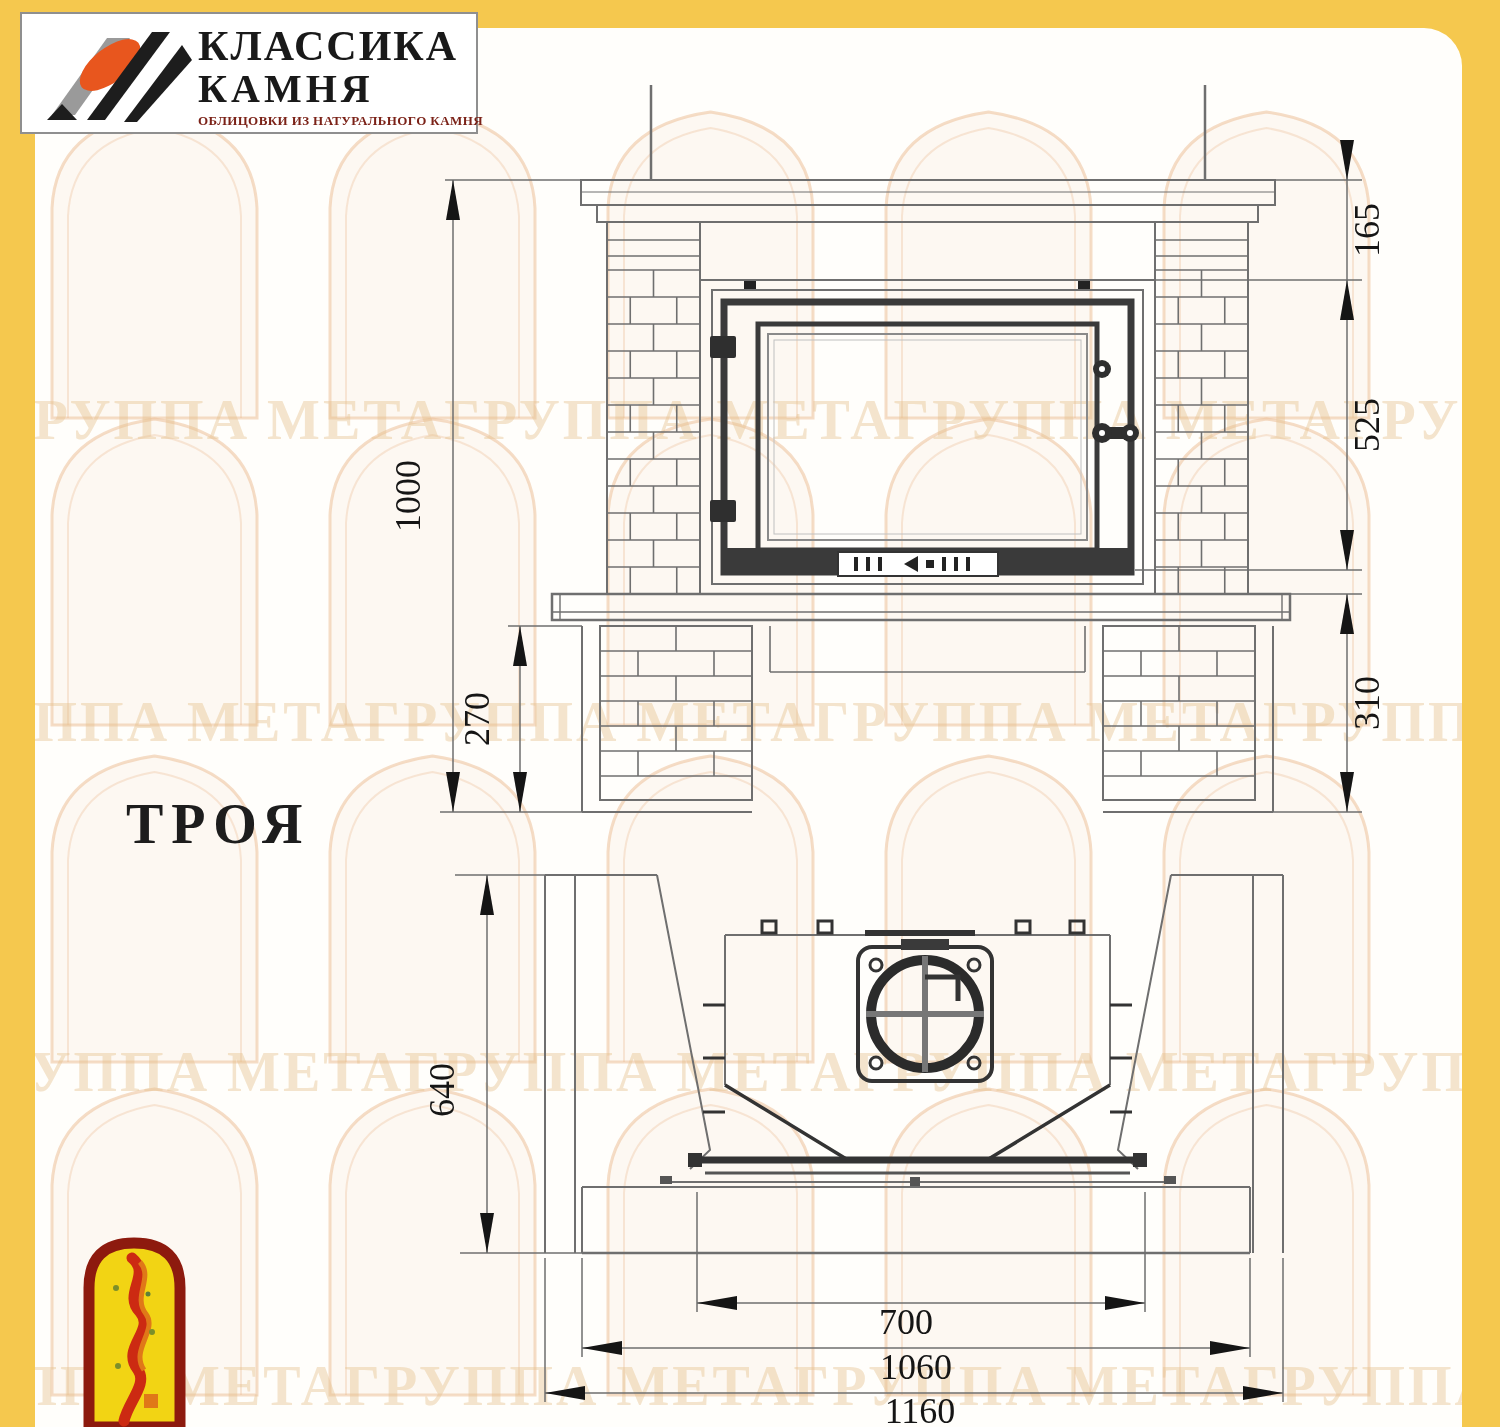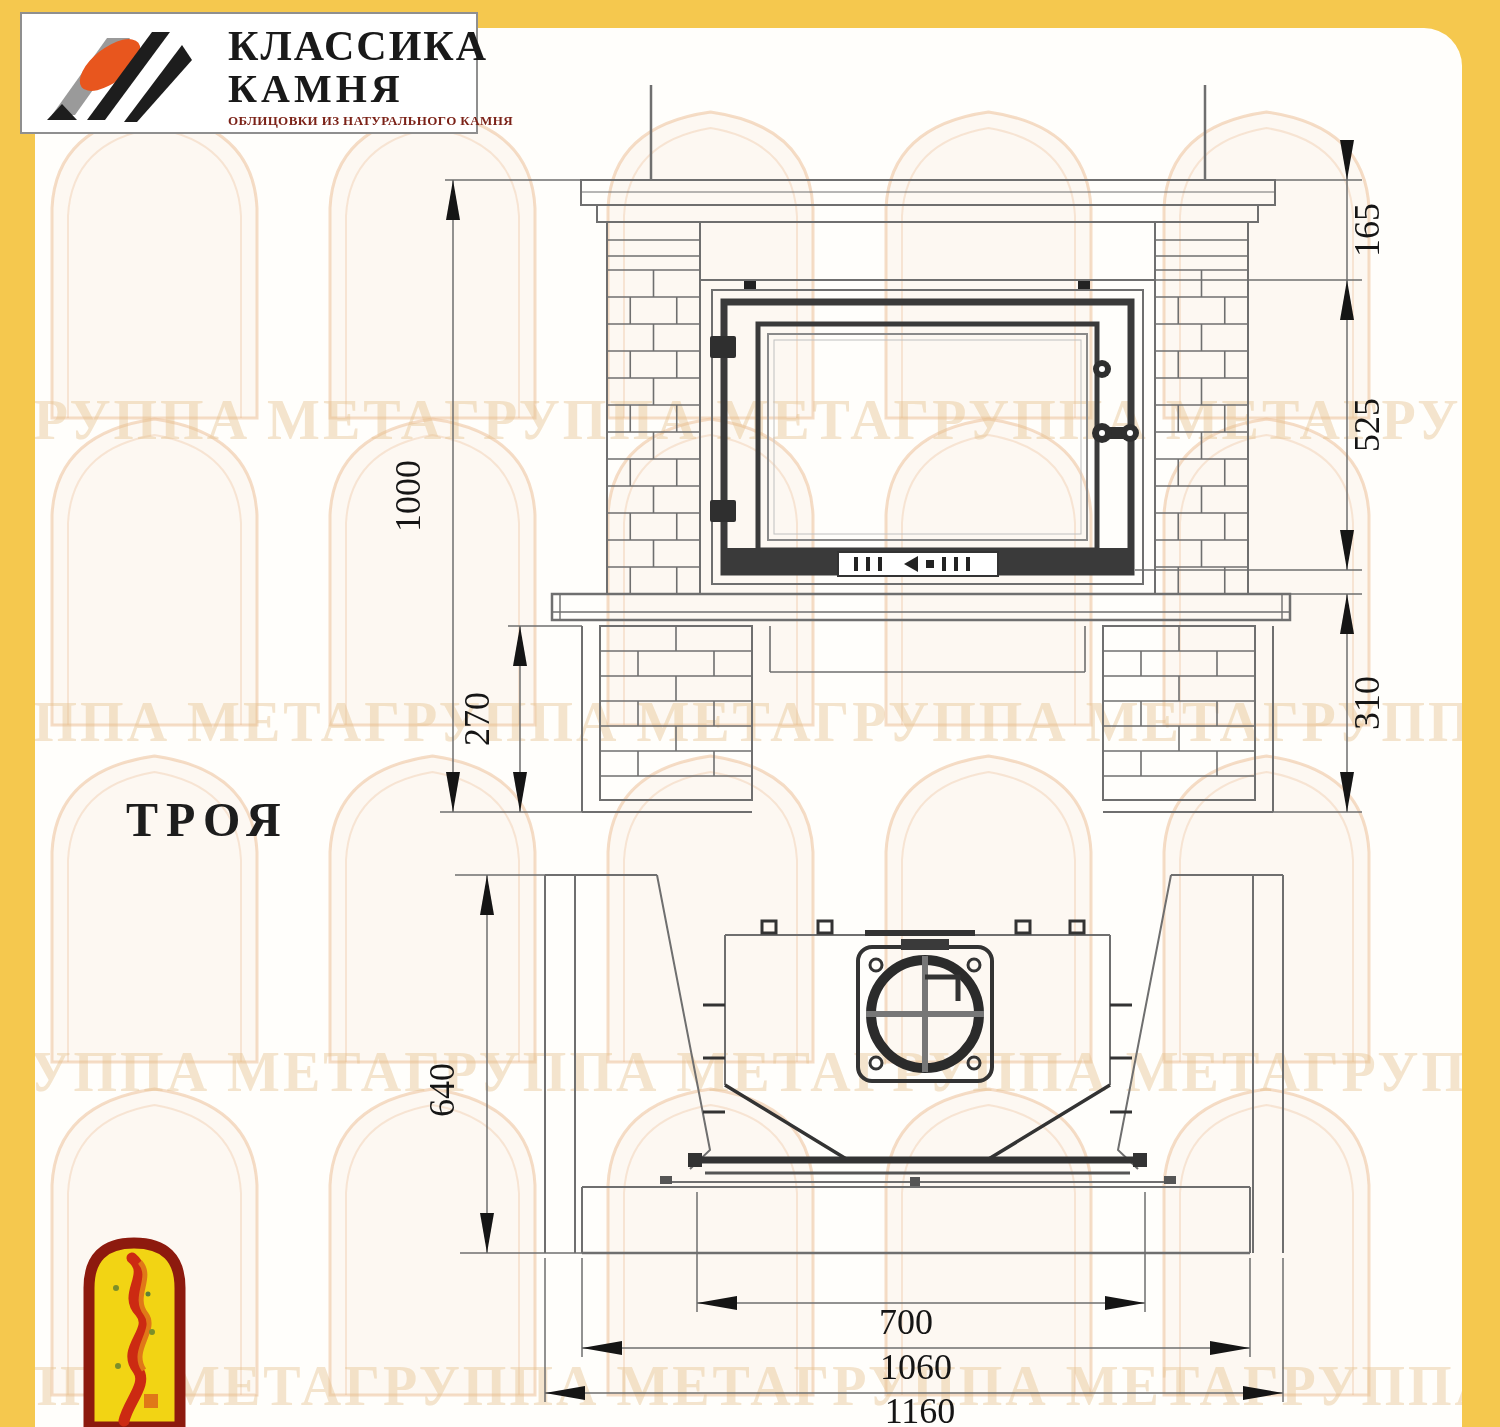--- a/index.html
+++ b/index.html
@@ -9,25 +9,25 @@
   .paper{position:absolute; left:35px; top:28px; width:1427px; height:1399px;
          background:#fffefb; border-radius:0 38px 0 0; overflow:hidden;}
   .wm-svg{position:absolute; left:0; top:0;}
   .wm-text{position:absolute; white-space:nowrap; font-weight:bold;
            font-family:"Liberation Serif", serif; font-size:56px; letter-spacing:3px;
            color:rgba(229,193,141,0.42); user-select:none;}
   .drawing-svg{position:absolute; left:0; top:0; pointer-events:none;}
   .logo-box{position:absolute; left:20px; top:12px; width:458px; height:122px;
             background:#ffffff; border:2px solid #8f8f8f; box-sizing:border-box;}
   .logo-mark{position:absolute; left:10px; top:6px;}
-  .brand-text{position:absolute; left:176px; top:10px; width:272px; color:#191919;margin-left:30px;}
+  .brand-text{position:absolute; left:176px; top:10px; width:272px; color:#191919;}
   .brand-line1{font-size:42px; font-weight:bold; letter-spacing:2px; line-height:44px;}
   .brand-line2{font-size:40px; font-weight:bold; letter-spacing:4px; line-height:42px;}
   .brand-sub{margin-top:3px; font-size:13px; font-weight:bold; color:#7b2218; letter-spacing:0.4px; white-space:nowrap;}
-  .model-label{position:absolute; left:126px; top:792px; font-size:48px; font-weight:bold;
+  .model-label{position:absolute; left:126px; top:792px; font-size:56px; font-weight:bold;
                letter-spacing:8px; color:#1d1d1d;}
   .emblem{position:absolute; left:82px; top:1236px;}
   .dim-text{font-family:"Liberation Serif", serif; font-size:36px; fill:#151515;}
 </style>
 </head>
 <body>
 
 <div class="canvas">
 
   <div class="paper">

